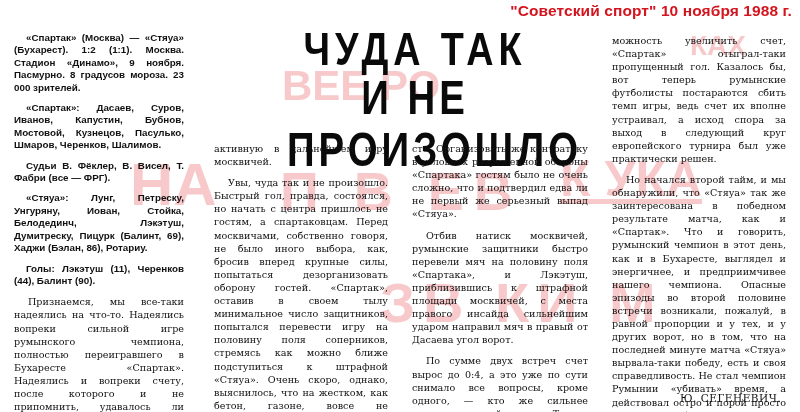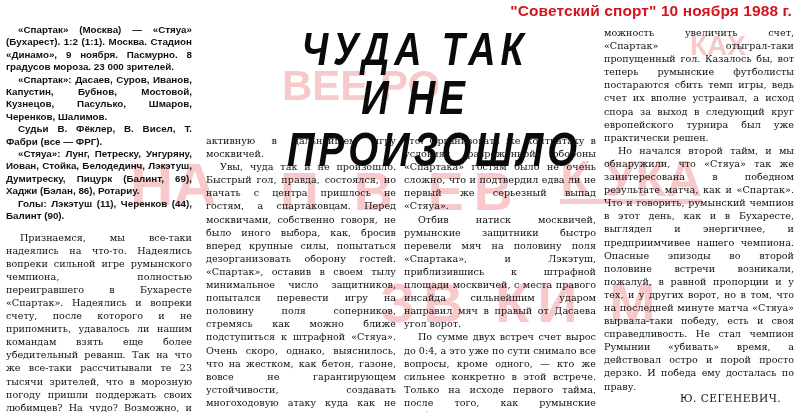--- a/index.html
+++ b/index.html
@@ -1,25 +1,25 @@
 <!DOCTYPE html>
 <html><head>
 <meta charset="utf-8">
 <style>
   html,body{margin:0;padding:0;}
   body{width:800px;height:412px;background:#fff;position:relative;overflow:hidden;font-family:"DejaVu Serif","Liberation Serif",serif;color:#111;}
   .source{position:absolute;top:2px;right:8px;font-family:"Liberation Sans",sans-serif;font-weight:bold;font-size:15.5px;color:#d4141e;letter-spacing:0.1px;}
   .col{position:absolute;font-size:9.6px;line-height:13.1px;text-align:justify;}
-  .col p{margin:0;text-indent:14px;}
+  .col p{margin:8px;text-indent:14px;}
   .col p.ni{text-indent:0;}
   .col1{left:6px;top:24px;width:186px;}
   .meta{font-family:"Liberation Sans",sans-serif;font-weight:bold;font-size:9.8px;line-height:12.4px;}
   .meta p{text-indent:12px;}
   .body1{margin-top:8px;}
-  .headline{position:absolute;left:255px;top:24px;width:320px;font-family:"Liberation Sans",sans-serif;font-weight:bold;font-style:italic;color:#0a0a0a;text-align:center;}
+  .headline{position:absolute;left:255px;top:24px;width:320px;font-family:"Liberation Sans",sans-serif;font-weight:bold;color:#0a0a0a;text-align:center;}
   .headline .l1{font-size:46px;line-height:50px;letter-spacing:6px;transform:scaleX(0.82);display:block;}
   .headline .l2{font-size:48px;line-height:52px;letter-spacing:5px;transform:scaleX(0.80);display:block;margin-top:-2px;}
   .col2{left:206px;top:134px;width:190px;}
   .col3{left:404px;top:134px;width:192px;}
   .col4{left:604px;top:26px;width:190px;}
   .sig{position:absolute;left:680px;top:392px;font-weight:normal;font-size:10.5px;letter-spacing:0.5px;text-align:right;}
   .wm{position:absolute;font-family:"Liberation Sans",sans-serif;font-weight:bold;color:rgba(230,60,70,0.28);pointer-events:none;white-space:nowrap;}
 </style>
 </head>
 <body>

